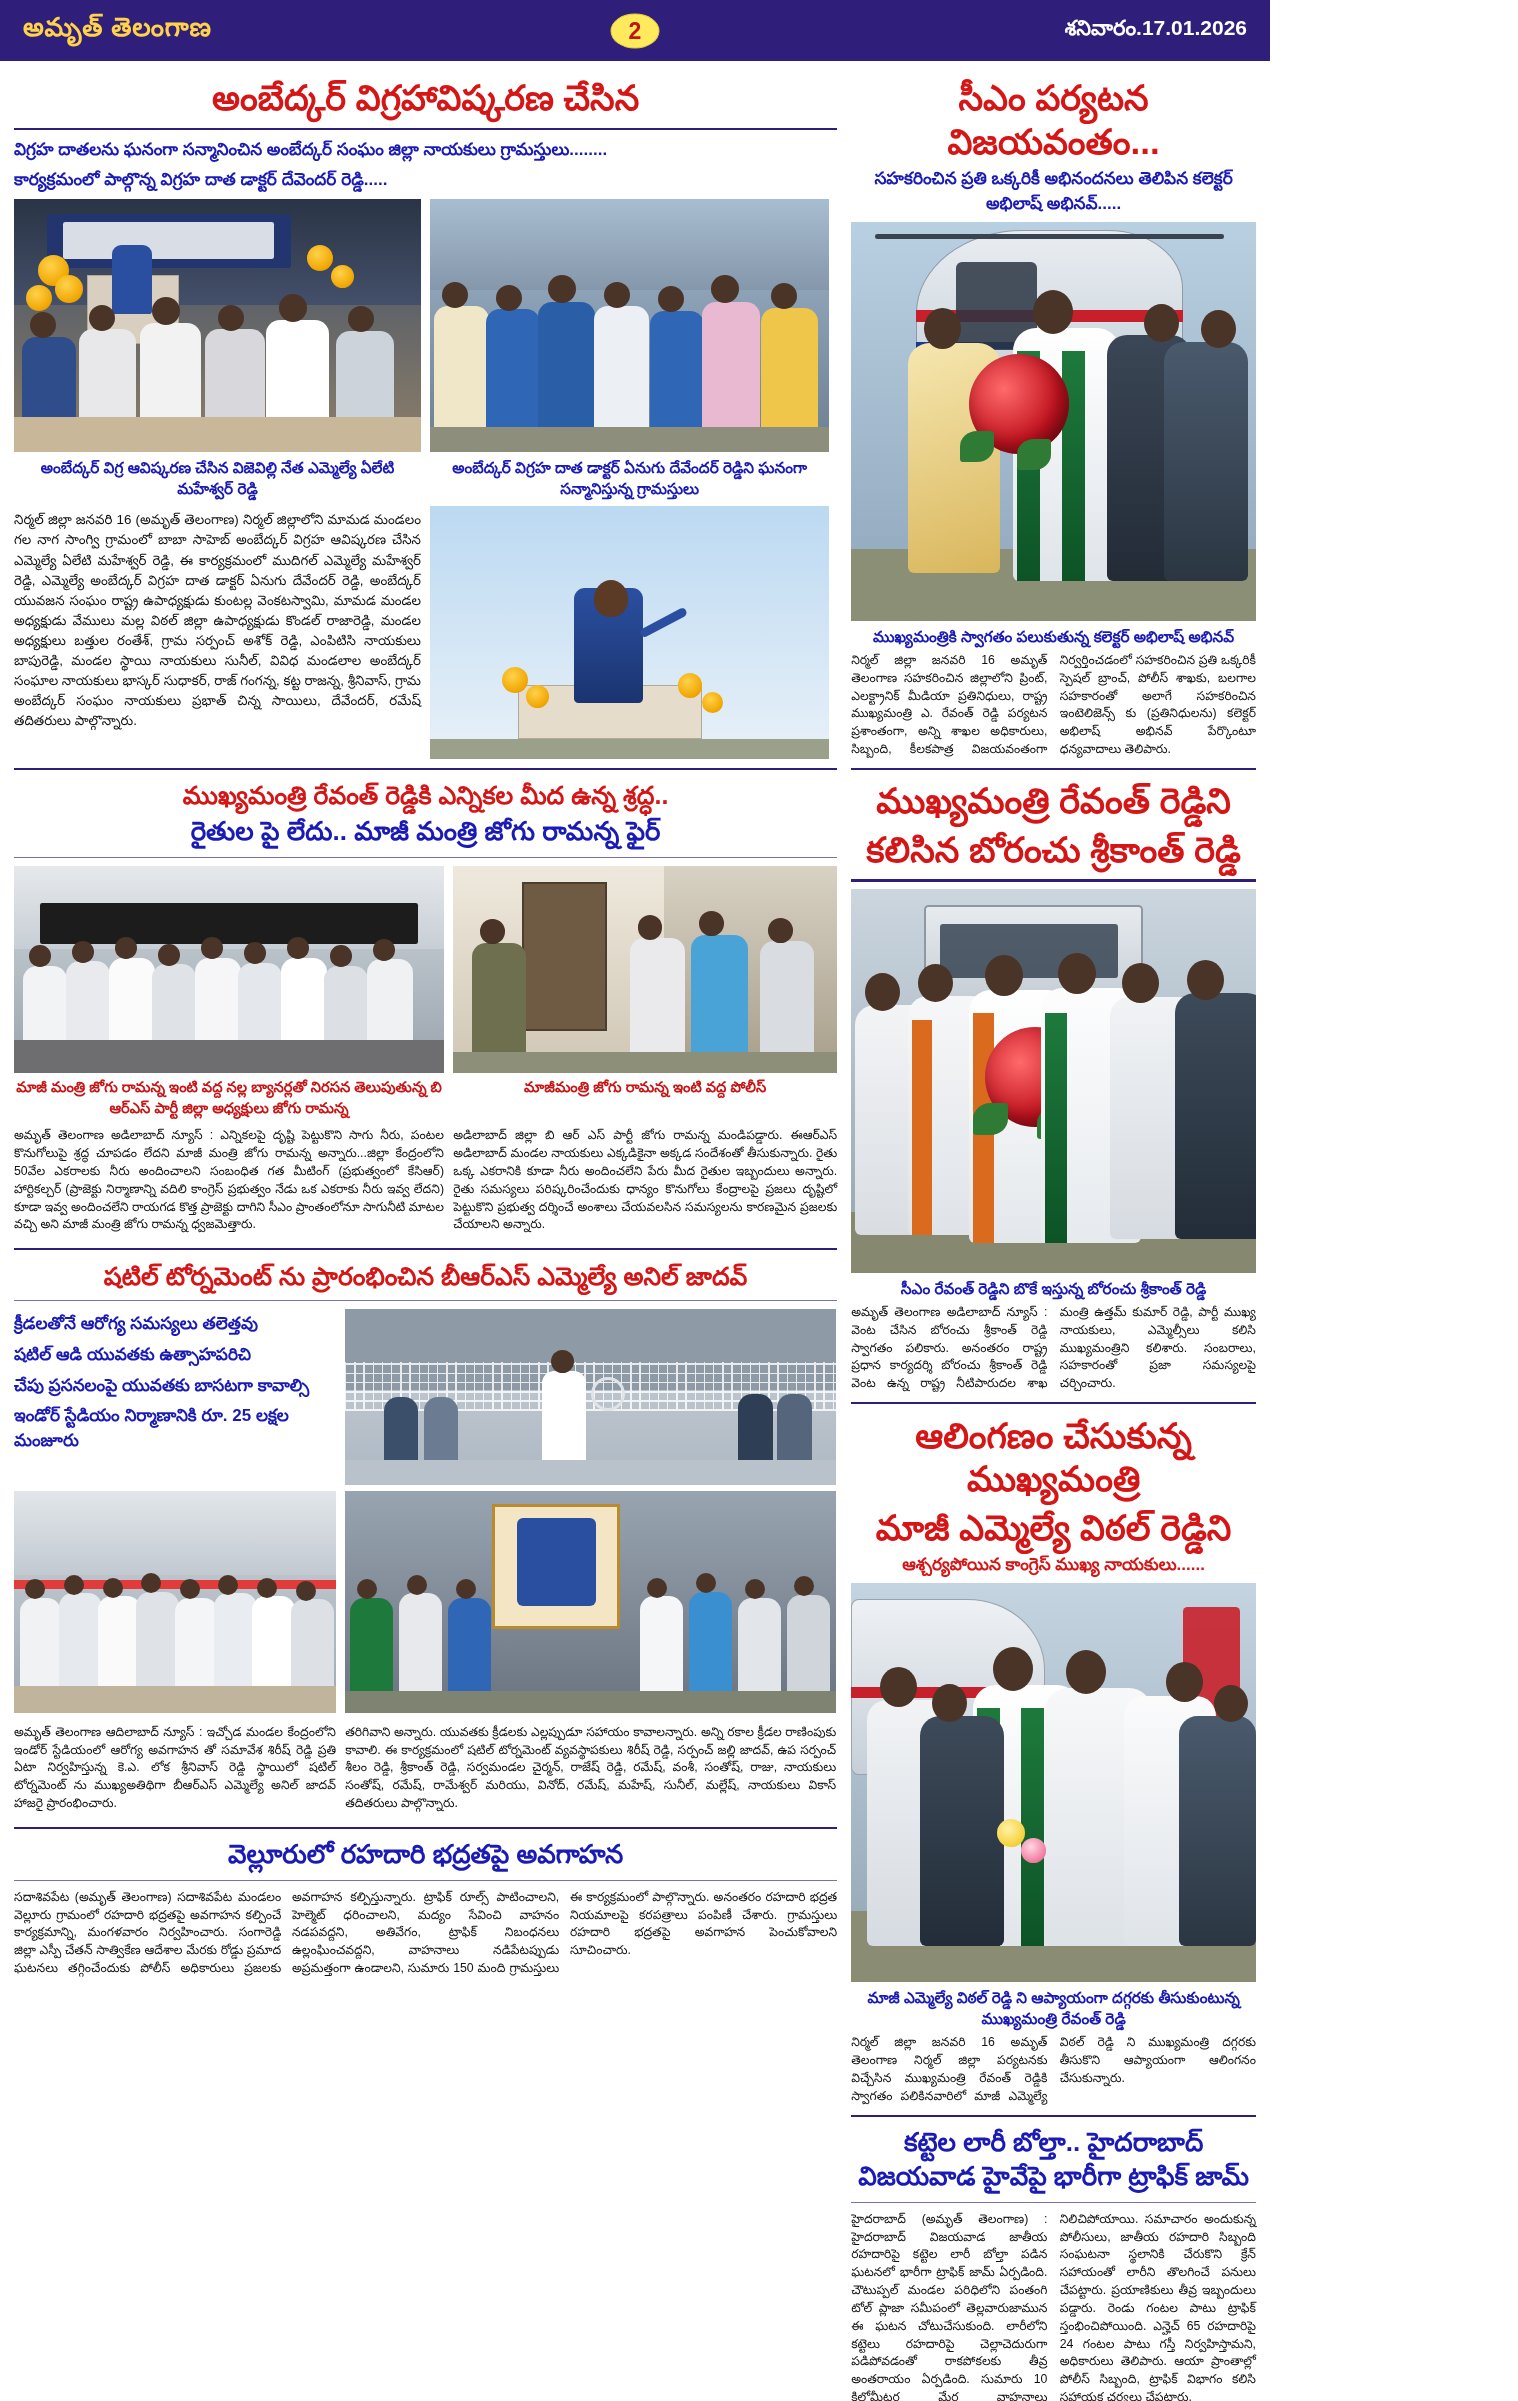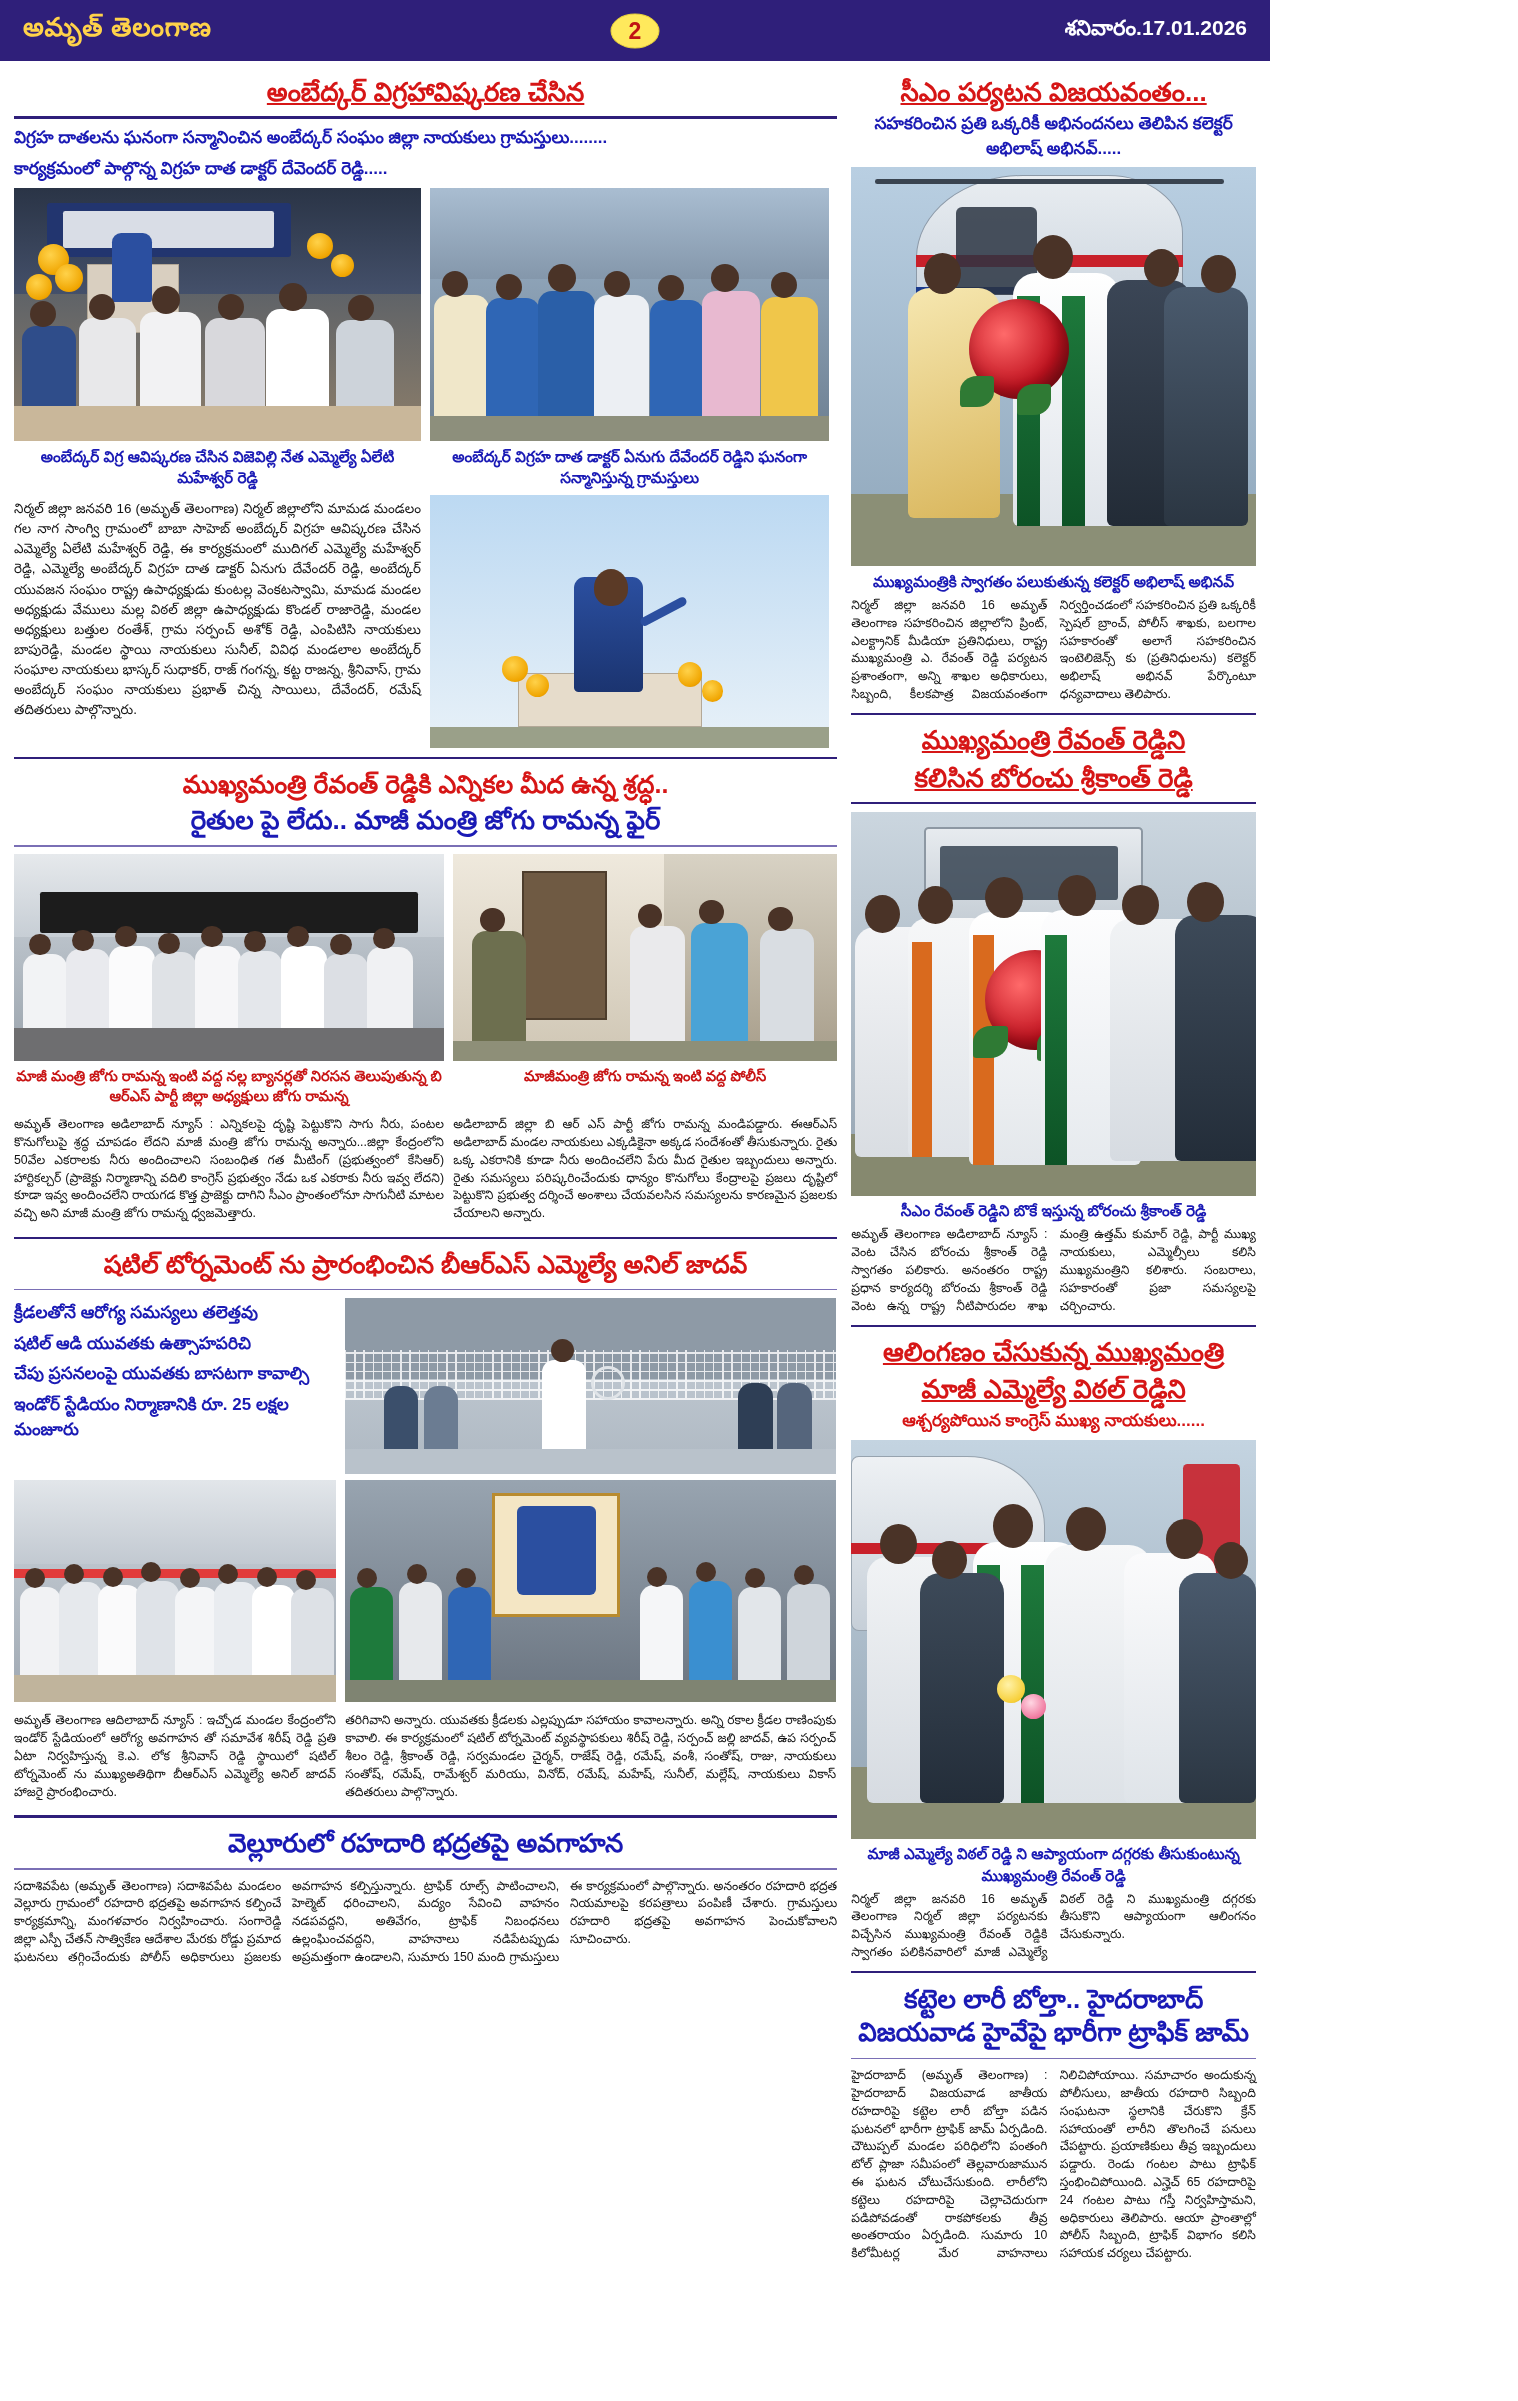--- a/index.html
+++ b/index.html
@@ -37,22 +37,22 @@
   
   .body-wrap { display:flex; padding:10.7px 14px 0 14px; gap:14px; }
   .col-left { width:829px; }
   .col-right { width:648px; }
 
   .rule { height:2.3px; background:#2f1f7a; margin:7.7px 0 7.7px 0; }
   .rule.thin { height:1.5px; background:#7a6fb5; }
 
   
   h1.head-red {
-    color:#d61616; font-size:26px; line-height:1.25; margin:4.6px 0 3.1px 0;
-    text-align:center; font-weight:bold;text-decoration:underline;
+    color:#d61616; font-size:35px; line-height:1.25; margin:4.6px 0 3.1px 0;
+    text-align:center; font-weight:bold;
   }
   h2.head-blue {
     color:#1a1ab5; font-size:26px; line-height:1.3; margin:3.1px 0; text-align:center; font-weight:bold;
   }
   h2.head-red-sm {
     color:#d61616; font-size:25px; line-height:1.3; margin:3.1px 0; text-align:center; font-weight:bold;
   }
   .subhead-blue {
     color:#1a1ab5; font-size:17px; line-height:1.45; margin:3.1px 0 6.1px 0; font-weight:bold;
   }

